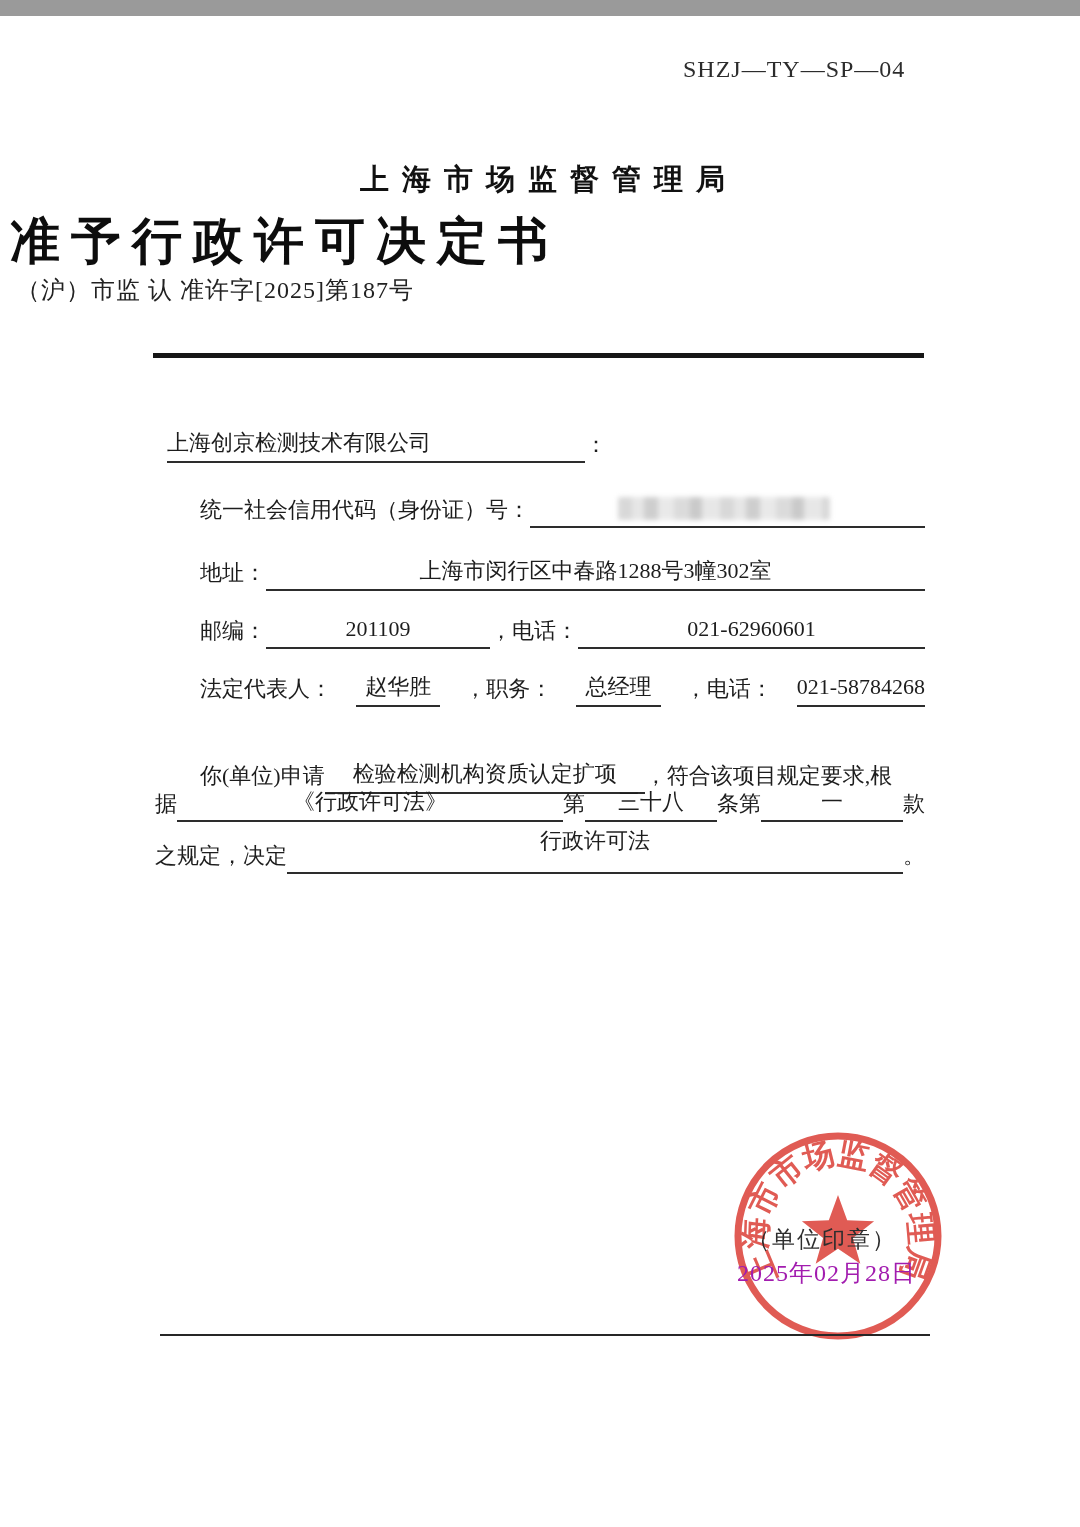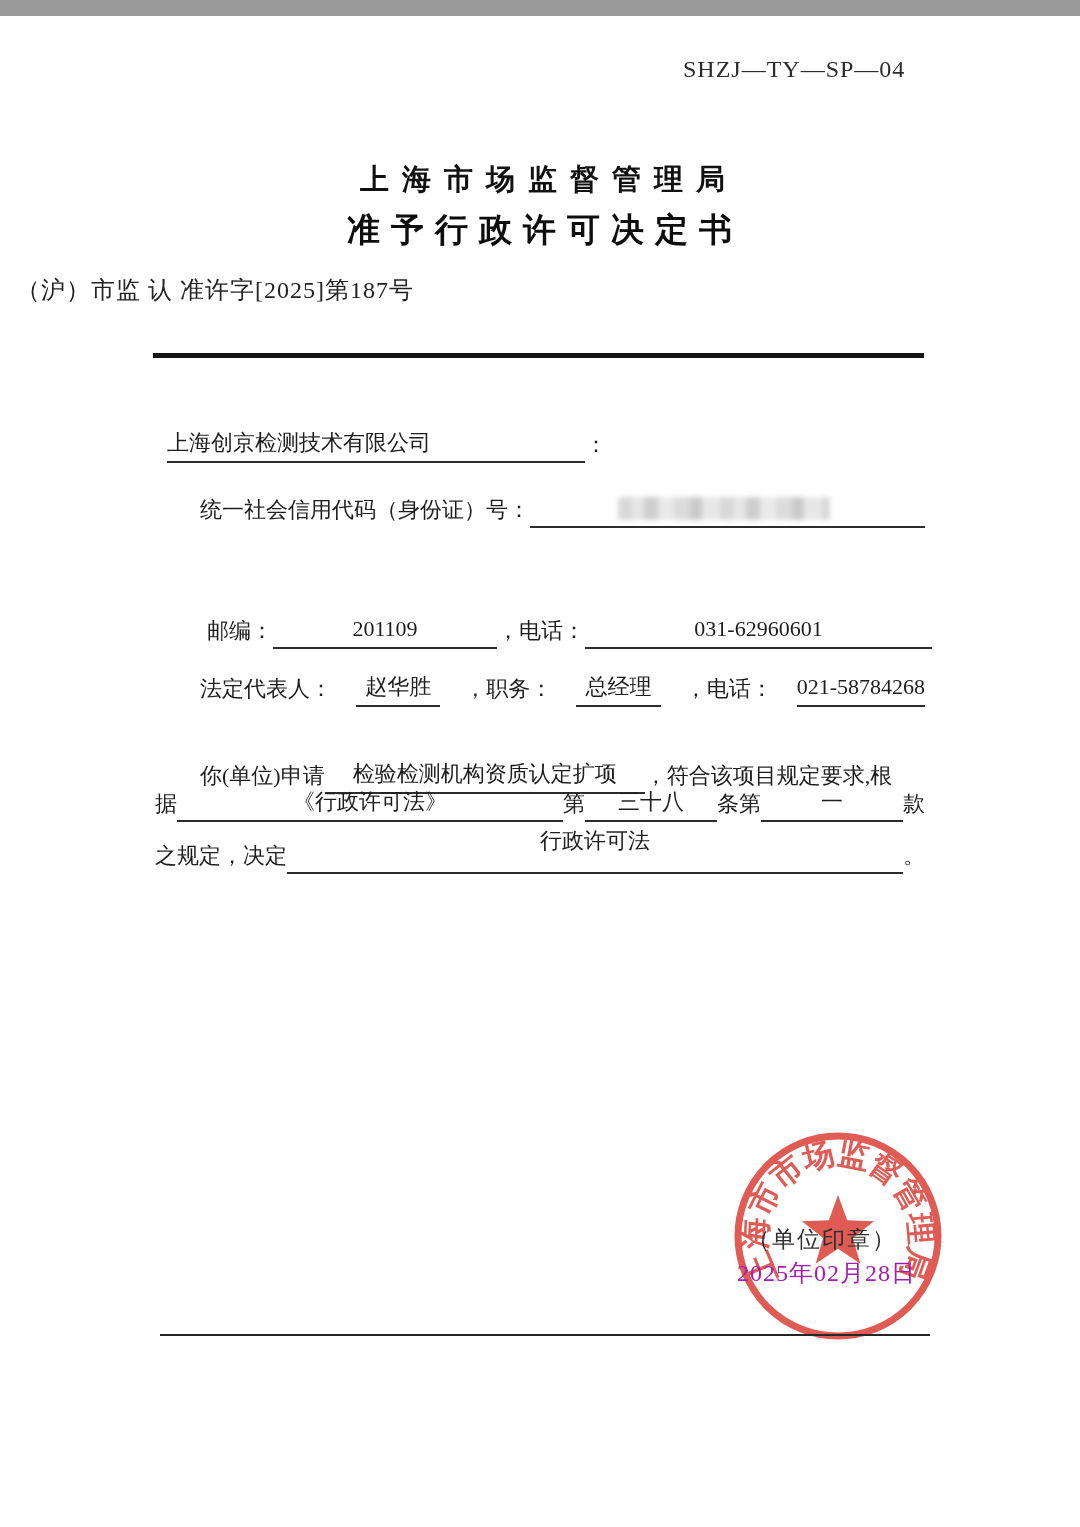--- a/index.html
+++ b/index.html
@@ -19,23 +19,23 @@
     white-space:nowrap;
   }
   .authority {
     position:absolute; left:0; top:144px; width:100%;
     text-align:center; text-indent:18px;
     font-family:Liberation Serif, serif;
     font-size:29px; font-weight:700; letter-spacing:13px; color:#111;
   }
   .main-title {
     position:absolute; left:0; top:192px; width:100%;
-    text-align:center; text-indent:10px;
+    text-indent:10px;
     font-family:"Liberation Sans","DejaVu Sans",sans-serif;
-    font-size:33px; font-weight:800; letter-spacing:11px; color:#0d0d0d;
+    font-size:50px; font-weight:800; letter-spacing:11px; color:#0d0d0d;
   }
   .doc-number {
     position:absolute; left:0; top:258px; width:100%;
     text-indent:16px;
     font-size:24px; color:#222; letter-spacing:1px;
   }
   .divider {
     position:absolute; left:153px; top:337px;
     width:771px; height:5px; background:#161616;
   }
@@ -50,21 +50,21 @@
     border-bottom:2px solid #2d2d2d;
     text-align:center; padding-bottom:2px;
     position:relative;
   }
   .u.left-align { text-align:left; }
   .grow { flex:1 1 auto; }
   .row1 { left:167px; top:413px; }
   .row1 .u { width:418px; }
   .row2 { left:200px; top:478px; width:725px; }
   .row3 { left:200px; top:541px; width:725px; }
-  .row4 { left:207px; top:599px; width:725px; }
+  .row4 { left:200px; top:599px; width:725px; }
   .row4 .u-post { width:224px; }
   .row5 { left:200px; top:657px; width:725px;gap:24px; }
   .row5 .u-rep { width:128px; }
   .row5 .u-title { width:128px; }
   .row6 { left:200px; top:744px; width:725px; }
   .row6 .u-apply { width:320px; }
   .row7 { left:155px; top:772px; width:770px; }
   .row7 .u-article { width:132px; }
   .row7 .u-clause { width:142px; }
   .row8 { left:155px; top:824px; width:770px; }
@@ -118,26 +118,30 @@
     <span class="u grow">
       <span class="redact"></span>
     </span>
   </div>
 
   <div class="row row1">
     <span class="u left-align">上海创京检测技术有限公司</span>
       <span class="lbl">：</span>
   </div>
 
+  <div class="row row3">
+    <span class="lbl">地址：</span>
+    <span class="u grow">上海市闵行区中春路1288号3幢302室</span>
+  </div>
 
   <div class="row row4">
     <span class="lbl">邮编：</span>
     <span class="u u-post">201109</span>
     <span class="lbl">，电话：</span>
-    <span class="u grow">031-62960601</span>
+    <span class="u grow">021-62960601</span>
   </div>
 
   <div class="row row5">
     <span class="lbl">法定代表人：</span>
     <span class="u u-rep">赵华胜</span>
     <span class="lbl">，职务：</span>
     <span class="u u-title">总经理</span>
     <span class="lbl">，电话：</span>
     <span class="u grow">021-58784268</span>
   </div>

